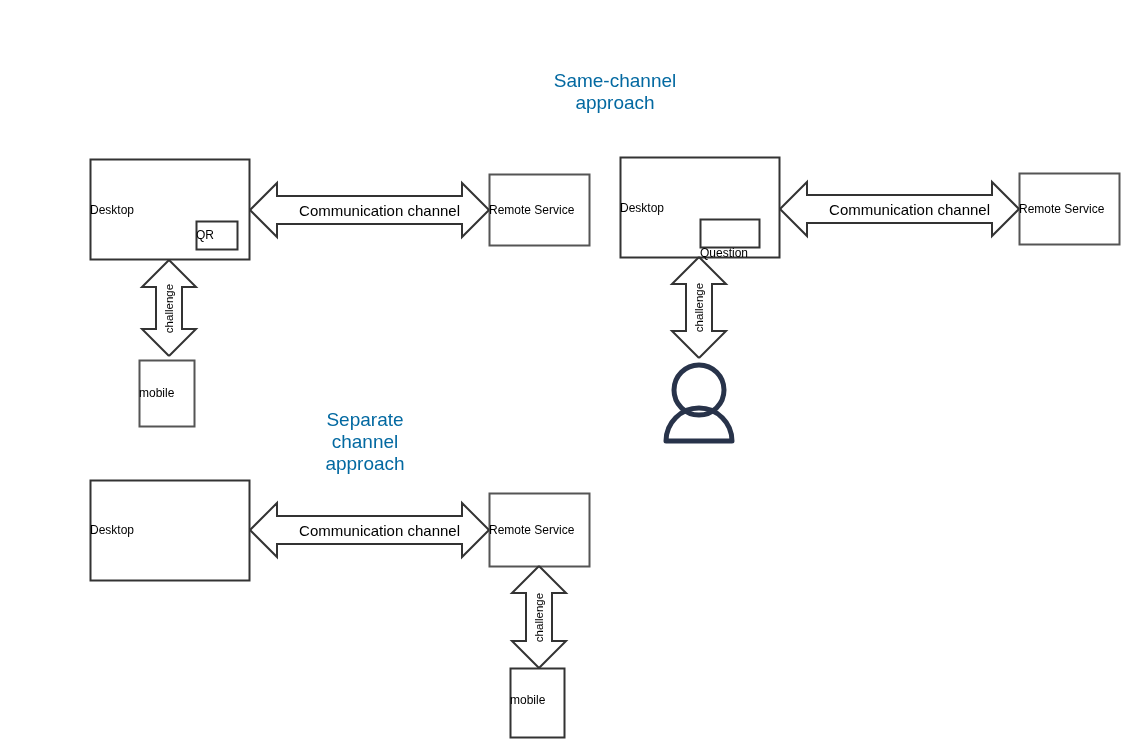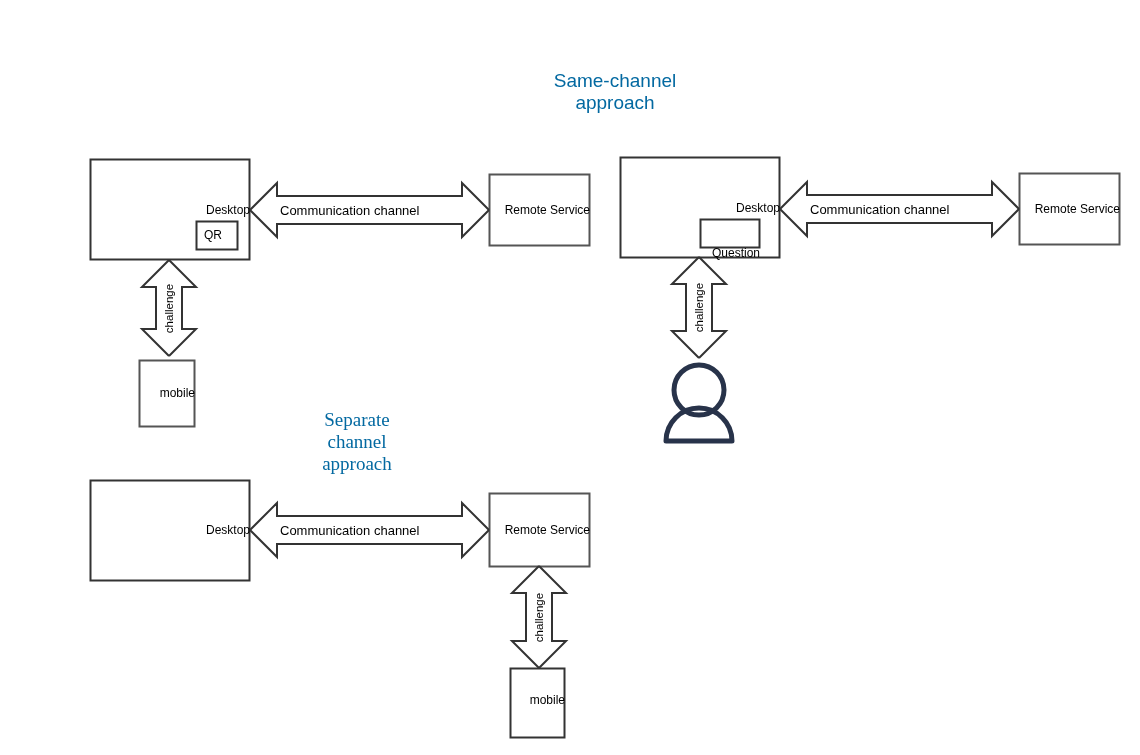--- a/index.html
+++ b/index.html
@@ -29,37 +29,36 @@
     line-height: 22px;
     color: #0369a1;
     white-space: pre-line;
   }
   #title-same {
     left: 495px;
     top: 70px;
     width: 240px;
   }
   #title-separate {
-    left: 287px;
+    left: 295px;
     top: 409px;
     width: 140px;
-    font-family: Liberation Serif, serif;
   }
   .boxlabel {
     position: absolute;
-    text-align: right;
+    text-align: left;
     font-size: 12px;
     line-height: 14px;
     color: #000000;
     white-space: nowrap;
   }
   .arrowlabel {
     position: absolute;
-    text-align: left;
-    font-size: 13px;
+    text-align: right;
+    font-size: 15px;
     line-height: 13px;
     color: #000000;
     white-space: nowrap;
   }
   .vlabel {
     position: absolute;
     font-size: 11.5px;
     line-height: 13px;
     color: #000000;
     white-space: nowrap;

